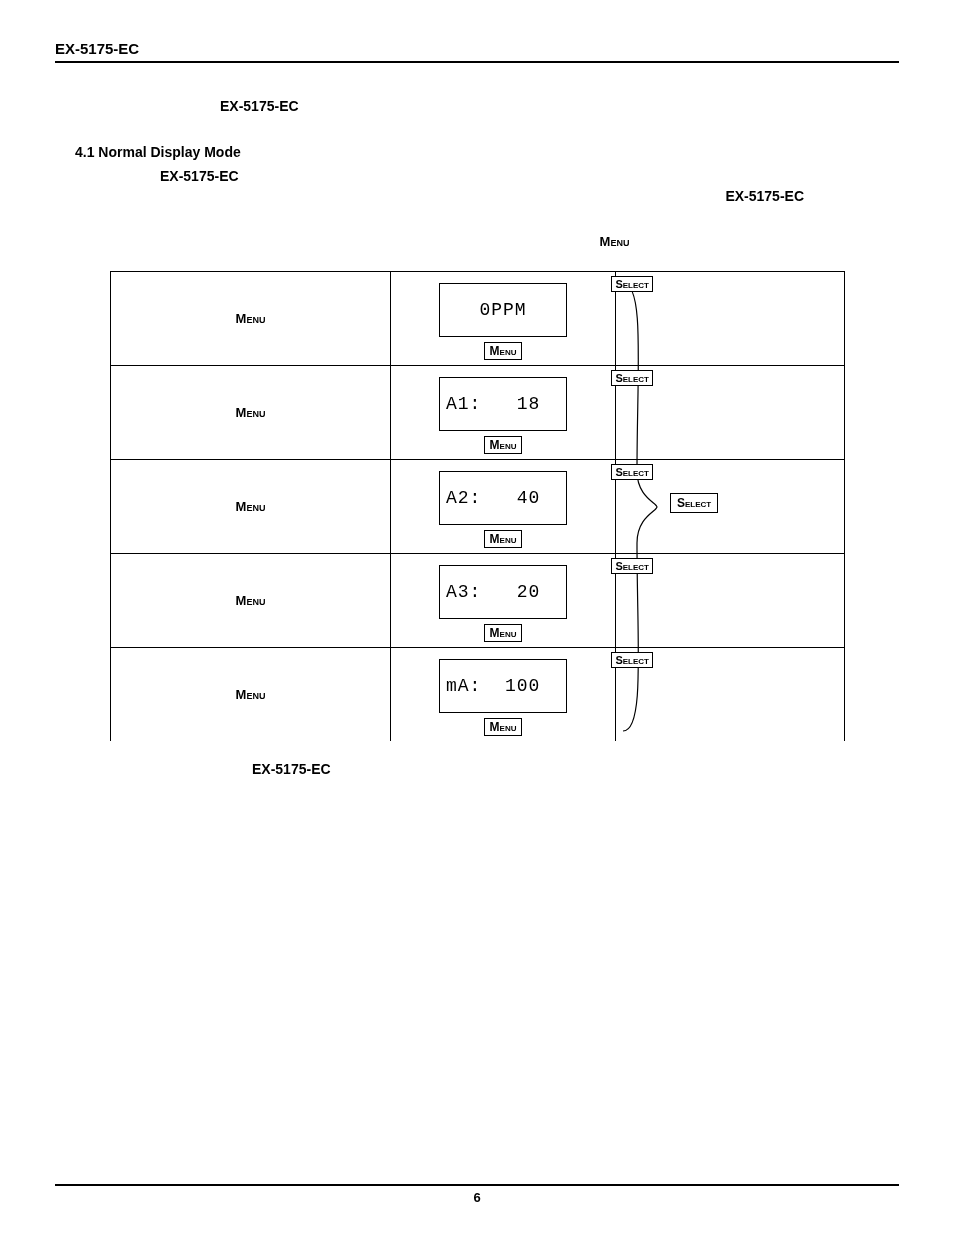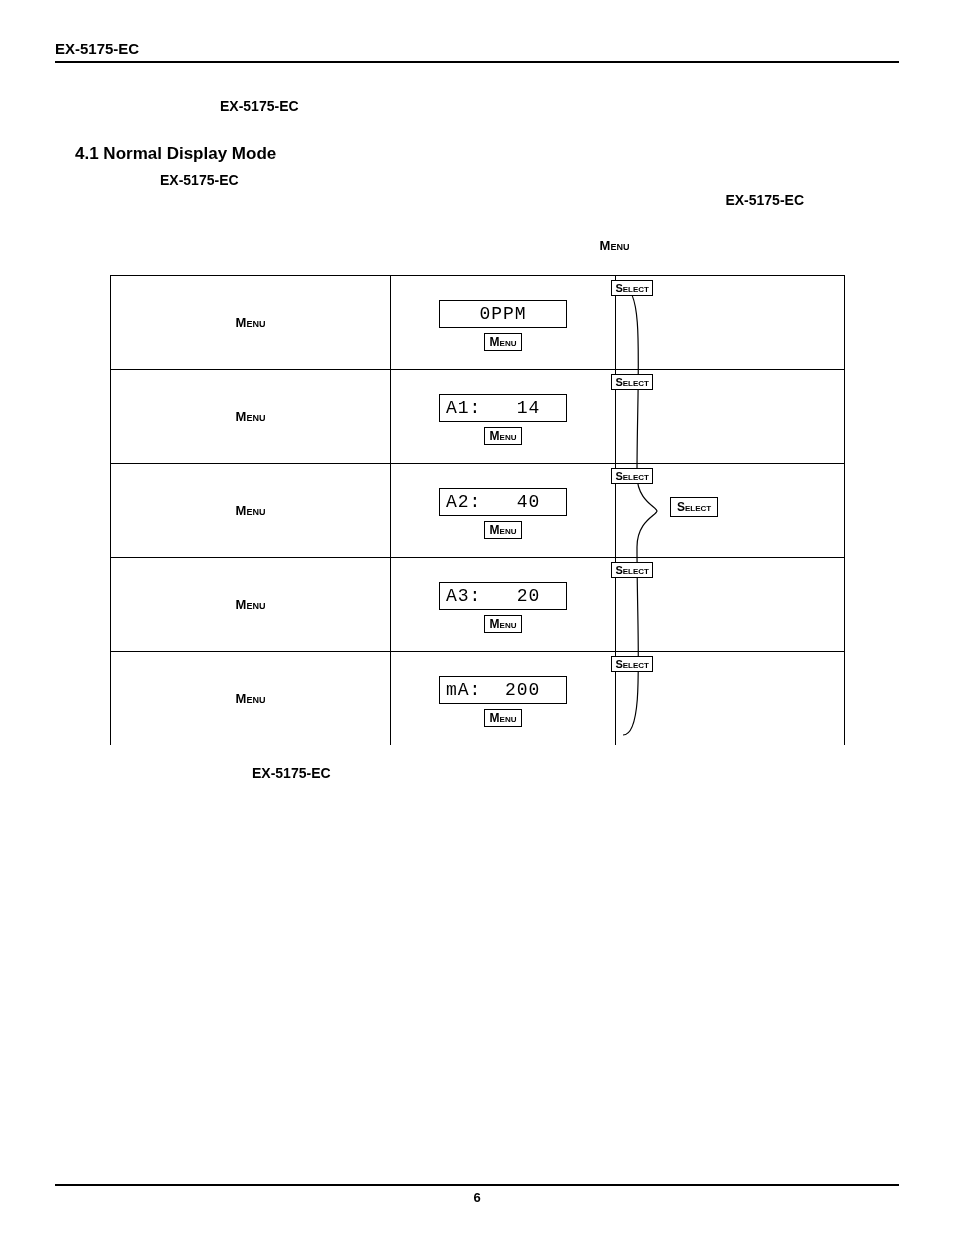--- a/index.html
+++ b/index.html
@@ -18,21 +18,21 @@
       margin-bottom: 35px;
     }
     .header-title { font-weight: bold; font-size: 15px; }
     .model-ref-1 {
       font-weight: bold;
       margin-left: 165px;
       margin-bottom: 30px;
     }
     .section-heading {
       font-weight: bold;
-      font-size: 17px;
+      font-size: 14px;
       margin-bottom: 8px;
       margin-left: 20px;
     }
     .sub-ref {
       font-weight: bold;
       font-size: 14px;
       margin-left: 105px;
       margin-bottom: 4px;
     }
     .right-ref {
@@ -84,21 +84,21 @@
       flex: 1;
       position: relative;
     }
     .menu-label {
       font-weight: bold;
       font-size: 13px;
       font-variant: small-caps;
     }
     .lcd {
       border: 1px solid #000;
-      padding: 3px 6px;
+      padding: 16px 6px;
       font-family: "Courier New", monospace;
       font-size: 18px;
       letter-spacing: 1px;
       min-width: 128px;
       text-align: left;
       margin-bottom: 5px;
       white-space: pre;
     }
     .lcd.center { text-align: center; }
     .menu-box {
@@ -186,21 +186,21 @@
     </div>
     <div class="col-right-grow"></div>
   </div>
 
   <div class="figure-row">
     <div class="col-left">
       <span class="menu-label">Menu</span>
     </div>
     <div class="col-mid">
       <div class="select-box">Select</div>
-      <div class="lcd">A1:   14</div>
+      <div class="lcd">A1:   18</div>
       <div class="menu-box">Menu</div>
     </div>
     <div class="col-right-grow"></div>
   </div>
 
   <div class="figure-row">
     <div class="col-left">
       <span class="menu-label">Menu</span>
     </div>
     <div class="col-mid">
@@ -222,21 +222,21 @@
     </div>
     <div class="col-right-grow"></div>
   </div>
 
   <div class="figure-row">
     <div class="col-left">
       <span class="menu-label">Menu</span>
     </div>
     <div class="col-mid">
       <div class="select-box">Select</div>
-      <div class="lcd">mA:  200</div>
+      <div class="lcd">mA:  100</div>
       <div class="menu-box">Menu</div>
     </div>
     <div class="col-right-grow"></div>
   </div>
 
   <svg class="brace" viewBox="0 0 45 472" preserveAspectRatio="none">
     <path d="M 8 12
              C 30 12, 22 100, 22 200
              C 22 226, 42 232, 42 236
              C 42 240, 22 246, 22 272

